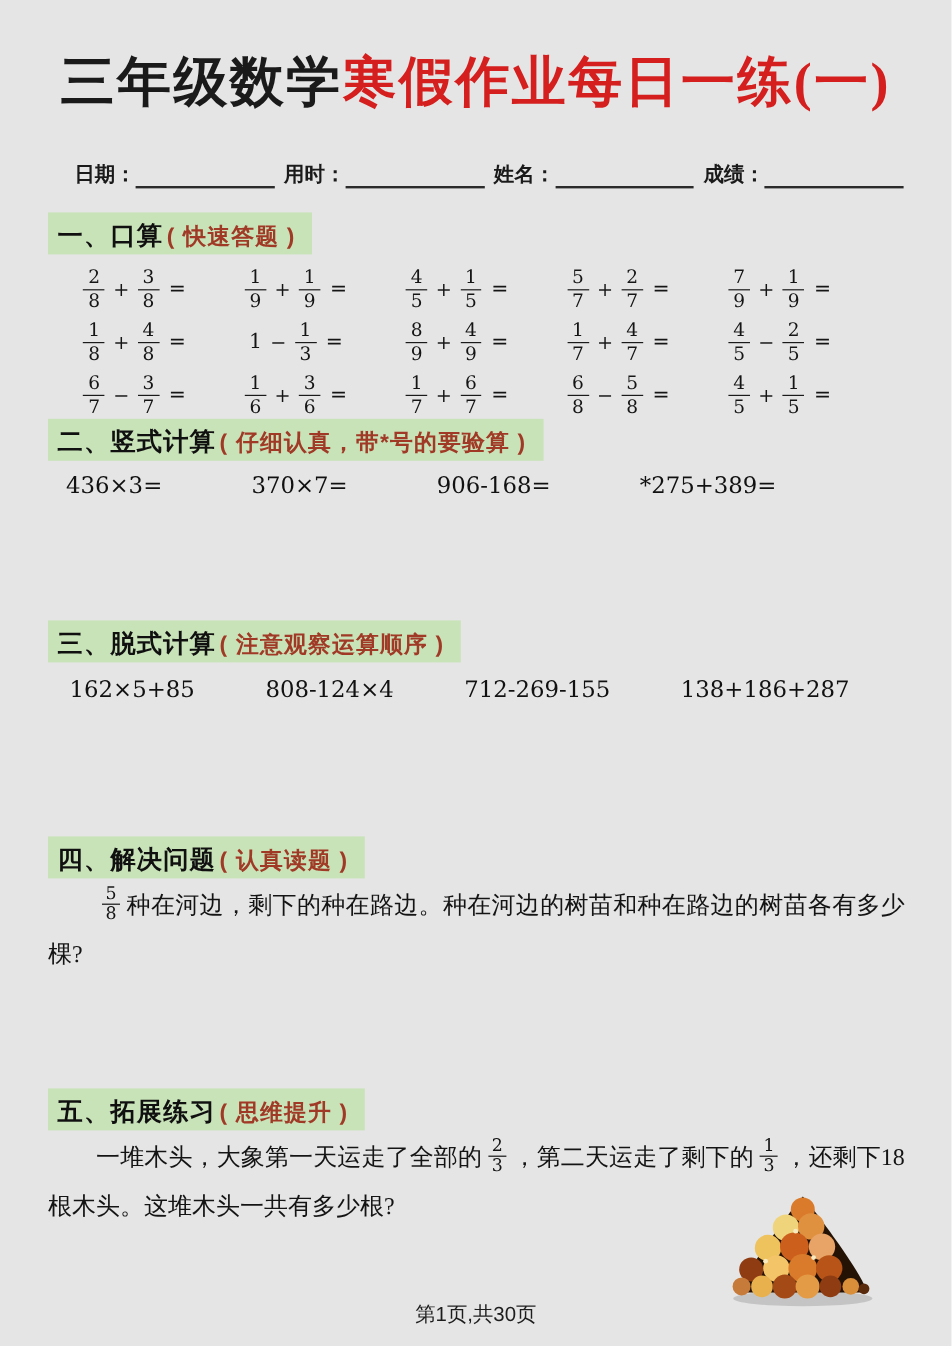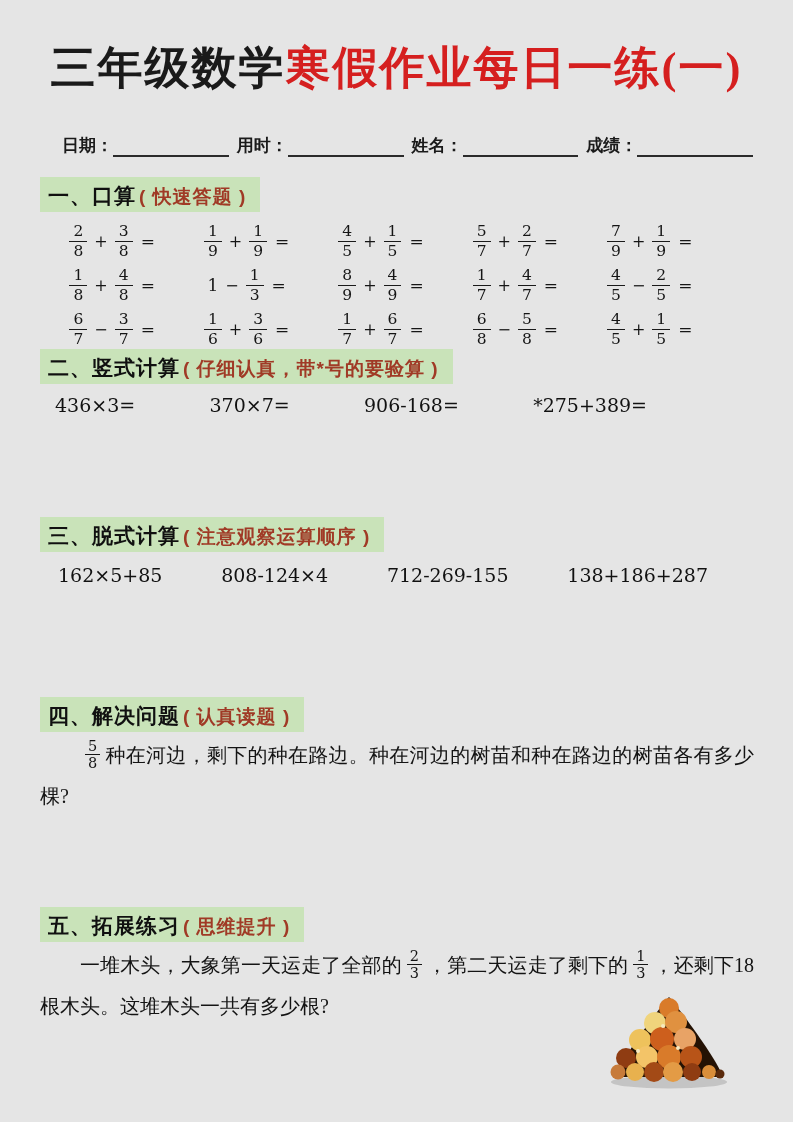--- a/index.html
+++ b/index.html
@@ -350,14 +350,15 @@
     <circle cx="49" cy="79" r="10" fill="#a34a16"></circle>
     <circle cx="68" cy="79" r="10" fill="#e39b45"></circle>
     <circle cx="87" cy="79" r="9" fill="#8f3c12"></circle>
     <circle cx="104" cy="79" r="7" fill="#d98e3a"></circle>
     <circle cx="115" cy="81" r="4.5" fill="#5a2a0c"></circle>
     <circle cx="58" cy="33" r="2" fill="#f7e9c0"></circle>
     <circle cx="73" cy="55" r="2" fill="#f7e9c0"></circle>
     <circle cx="33" cy="58" r="2" fill="#f7e9c0"></circle>
   </svg>
 
+  <div class="footer">第1页,共30页</div>
 
 </div>
 
 </body></html>

